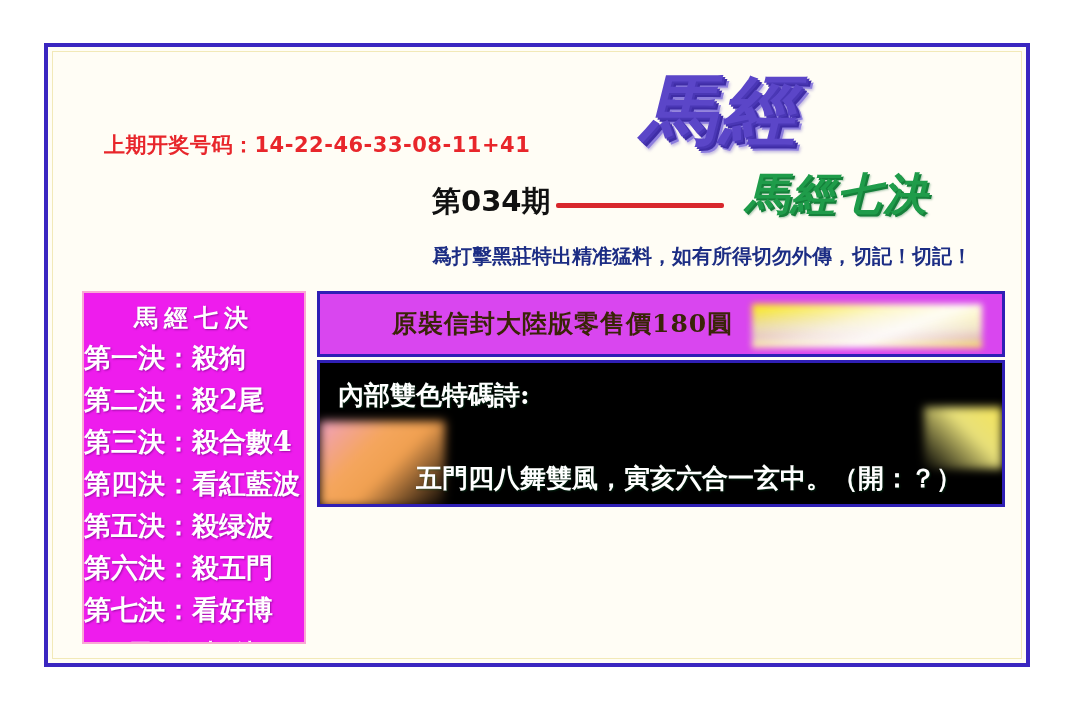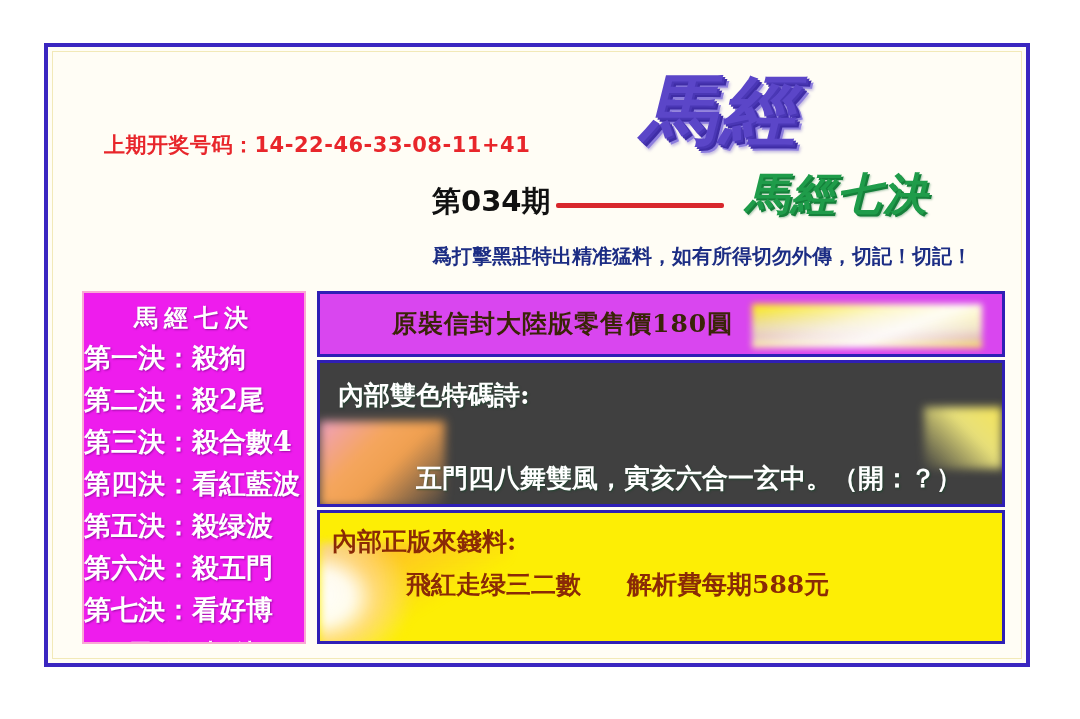--- a/index.html
+++ b/index.html
@@ -216,21 +216,21 @@
     height: 44px;
     background:
       linear-gradient(160deg, rgba(255,255,255,0.0) 0%, rgba(255,255,255,0.75) 42%, rgba(255,255,255,0.95) 62%, rgba(255,255,255,0.25) 100%),
       linear-gradient(to bottom, rgba(253,238,5,1) 0%, rgba(224,214,120,0.9) 55%, rgba(200,192,80,0.6) 78%, rgba(253,238,5,1) 100%);
     filter: blur(3px);
   }
 
   #panel-poem {
     top: 69px;
     height: 147px;
-    background: #404040;
+    background: #000000;
   }
   #poem-grad-left {
     position: absolute;
     left: 0px;
     top: 58px;
     width: 125px;
     height: 86px;
     background: linear-gradient(135deg, #f0a0c0 0%, #f5a65d 35%, #f0a050 55%, rgba(18,153,79,0) 100%);
     filter: blur(5px);
   }
@@ -346,22 +346,15 @@
       <div id="price-smudge"></div>
     </div>
 
     <div class="panel" id="panel-poem">
       <div id="poem-grad-left"></div>
       <div id="poem-grad-right"></div>
       <div id="poem-label">內部雙色特碼詩:</div>
       <div id="poem-text">五門四八舞雙風，寅亥六合一玄中。（開：？）</div>
     </div>
 
-    <div class="panel" id="panel-money">
-      <div id="money-grad"></div>
-      <div id="money-label">內部正版來錢料:</div>
-      <div id="money-line">
-        <span>飛紅走绿三二數</span><span class="gap"></span><span>解析費每期588元</span>
-      </div>
-    </div>
 
   </div>
 </div>
 
 </body></html>

